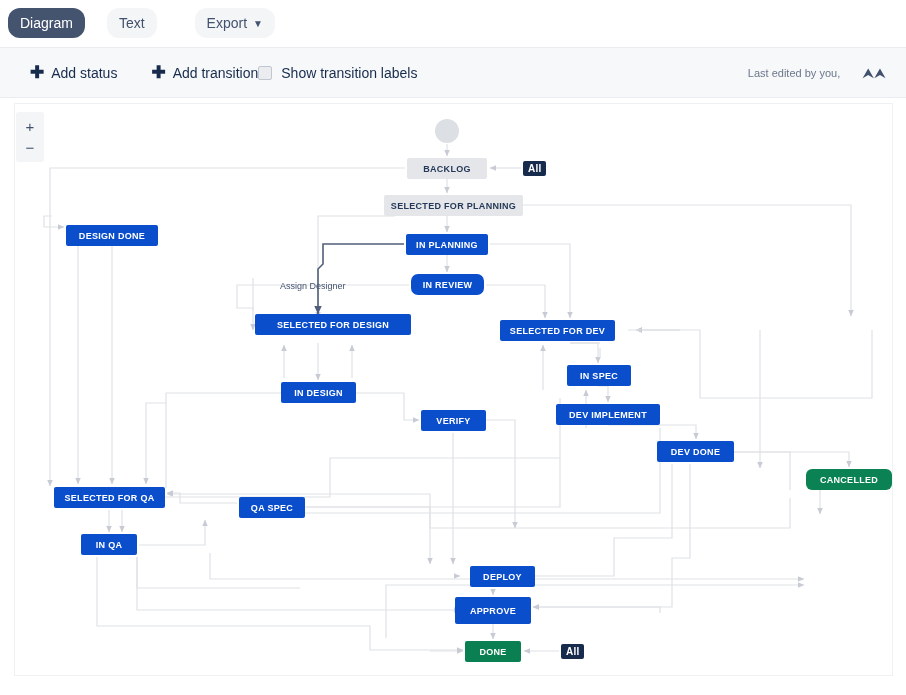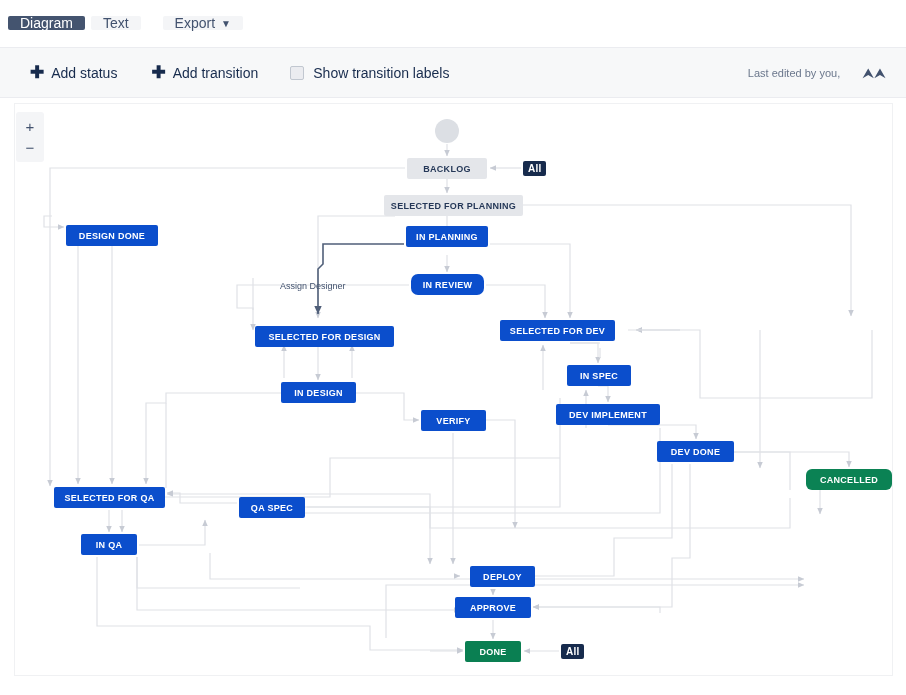--- a/index.html
+++ b/index.html
@@ -21,29 +21,29 @@
     position: absolute;
     left: 0; top: 0;
     width: 906px; height: 46px;
     background: #ffffff;
     display: flex;
     align-items: center;
     padding-left: 8px;
     box-sizing: border-box;
   }
   .tab {
-    height: 14px;
+    height: 30px;
     display: flex;
     align-items: center;
     padding: 0 12px;
-    border-radius: 2px;
+    border-radius: 12px;
     font-size: 14px;
     color: #42526e;
     background: #f4f5f7;
-    margin-right: 6px;
+    margin-right: 22px;
     cursor: pointer;
     white-space: nowrap;
   }
   .tab.active {
     background: #44546f;
     color: #ffffff;
   }
   .tab.spaced { margin-left: 16px; }
   .caret {
     margin-left: 6px;
@@ -77,21 +77,20 @@
     font-size: 17px;
     font-weight: bold;
     margin-right: 7px;
     line-height: 1;
   }
   #add-status { margin-left: 30px; }
   #add-transition { margin-left: 34px; }
   .chk-wrap {
     display: flex;
     align-items: center;
-    margin-left: 32px;
     cursor: pointer;
   }
   .chk-box {
     width: 12px; height: 12px;
     border: 1px solid #c1c7d0;
     background: #ebecf0;
     border-radius: 2px;
     margin-right: 9px;
   }
   .chk-label { font-size: 14px; color: #172b4d; white-space: nowrap; }
@@ -376,27 +375,27 @@
     <div id="nodes-layer">
         <div class="node gray" style="left: 407px; top: 60px; width: 80px; height: 21px;">
           <span>BACKLOG</span>
         </div>
         <div class="node gray" style="left: 384px; top: 97px; width: 139px; height: 21px;">
           <span>SELECTED FOR PLANNING</span>
         </div>
         <div class="node blue" style="left: 66px; top: 127px; width: 92px; height: 21px;">
           <span>DESIGN DONE</span>
         </div>
-        <div class="node blue" style="left: 406px; top: 128px; width: 82px; height: 21px;">
+        <div class="node blue" style="left: 406px; top: 136px; width: 82px; height: 21px;">
           <span>IN PLANNING</span>
         </div>
         <div class="node blue" style="left: 411px; top: 176px; width: 73px; height: 21px; border-radius: 7px;">
           <span>IN REVIEW</span>
         </div>
-        <div class="node blue" style="left: 255px; top: 228px; width: 139px; height: 21px;">
+        <div class="node blue" style="left: 255px; top: 216px; width: 156px; height: 21px;">
           <span>SELECTED FOR DESIGN</span>
         </div>
         <div class="node blue" style="left: 500px; top: 222px; width: 115px; height: 21px;">
           <span>SELECTED FOR DEV</span>
         </div>
         <div class="node blue" style="left: 567px; top: 267px; width: 64px; height: 21px;">
           <span>IN SPEC</span>
         </div>
         <div class="node blue" style="left: 281px; top: 284px; width: 75px; height: 21px;">
           <span>IN DESIGN</span>
@@ -418,21 +417,21 @@
         </div>
         <div class="node blue" style="left: 239px; top: 399px; width: 66px; height: 21px;">
           <span>QA SPEC</span>
         </div>
         <div class="node blue" style="left: 81px; top: 436px; width: 56px; height: 21px;">
           <span>IN QA</span>
         </div>
         <div class="node blue" style="left: 462px; top: 468px; width: 65px; height: 21px; margin-left: 8px;">
           <span>DEPLOY</span>
         </div>
-        <div class="node blue" style="left: 455px; top: 499px; width: 76px; height: 21px;">
+        <div class="node blue" style="left: 455px; top: 499px; width: 76px; height: 27px;">
           <span>APPROVE</span>
         </div>
         <div class="node green" style="left: 465px; top: 543px; width: 56px; height: 21px;">
           <span>DONE</span>
         </div>
       </div>
     <div id="badges-layer">
         <div class="badge" style="left: 523px; top: 63px;">All</div>
         <div class="badge" style="left: 561px; top: 546px;">All</div>
       </div>

